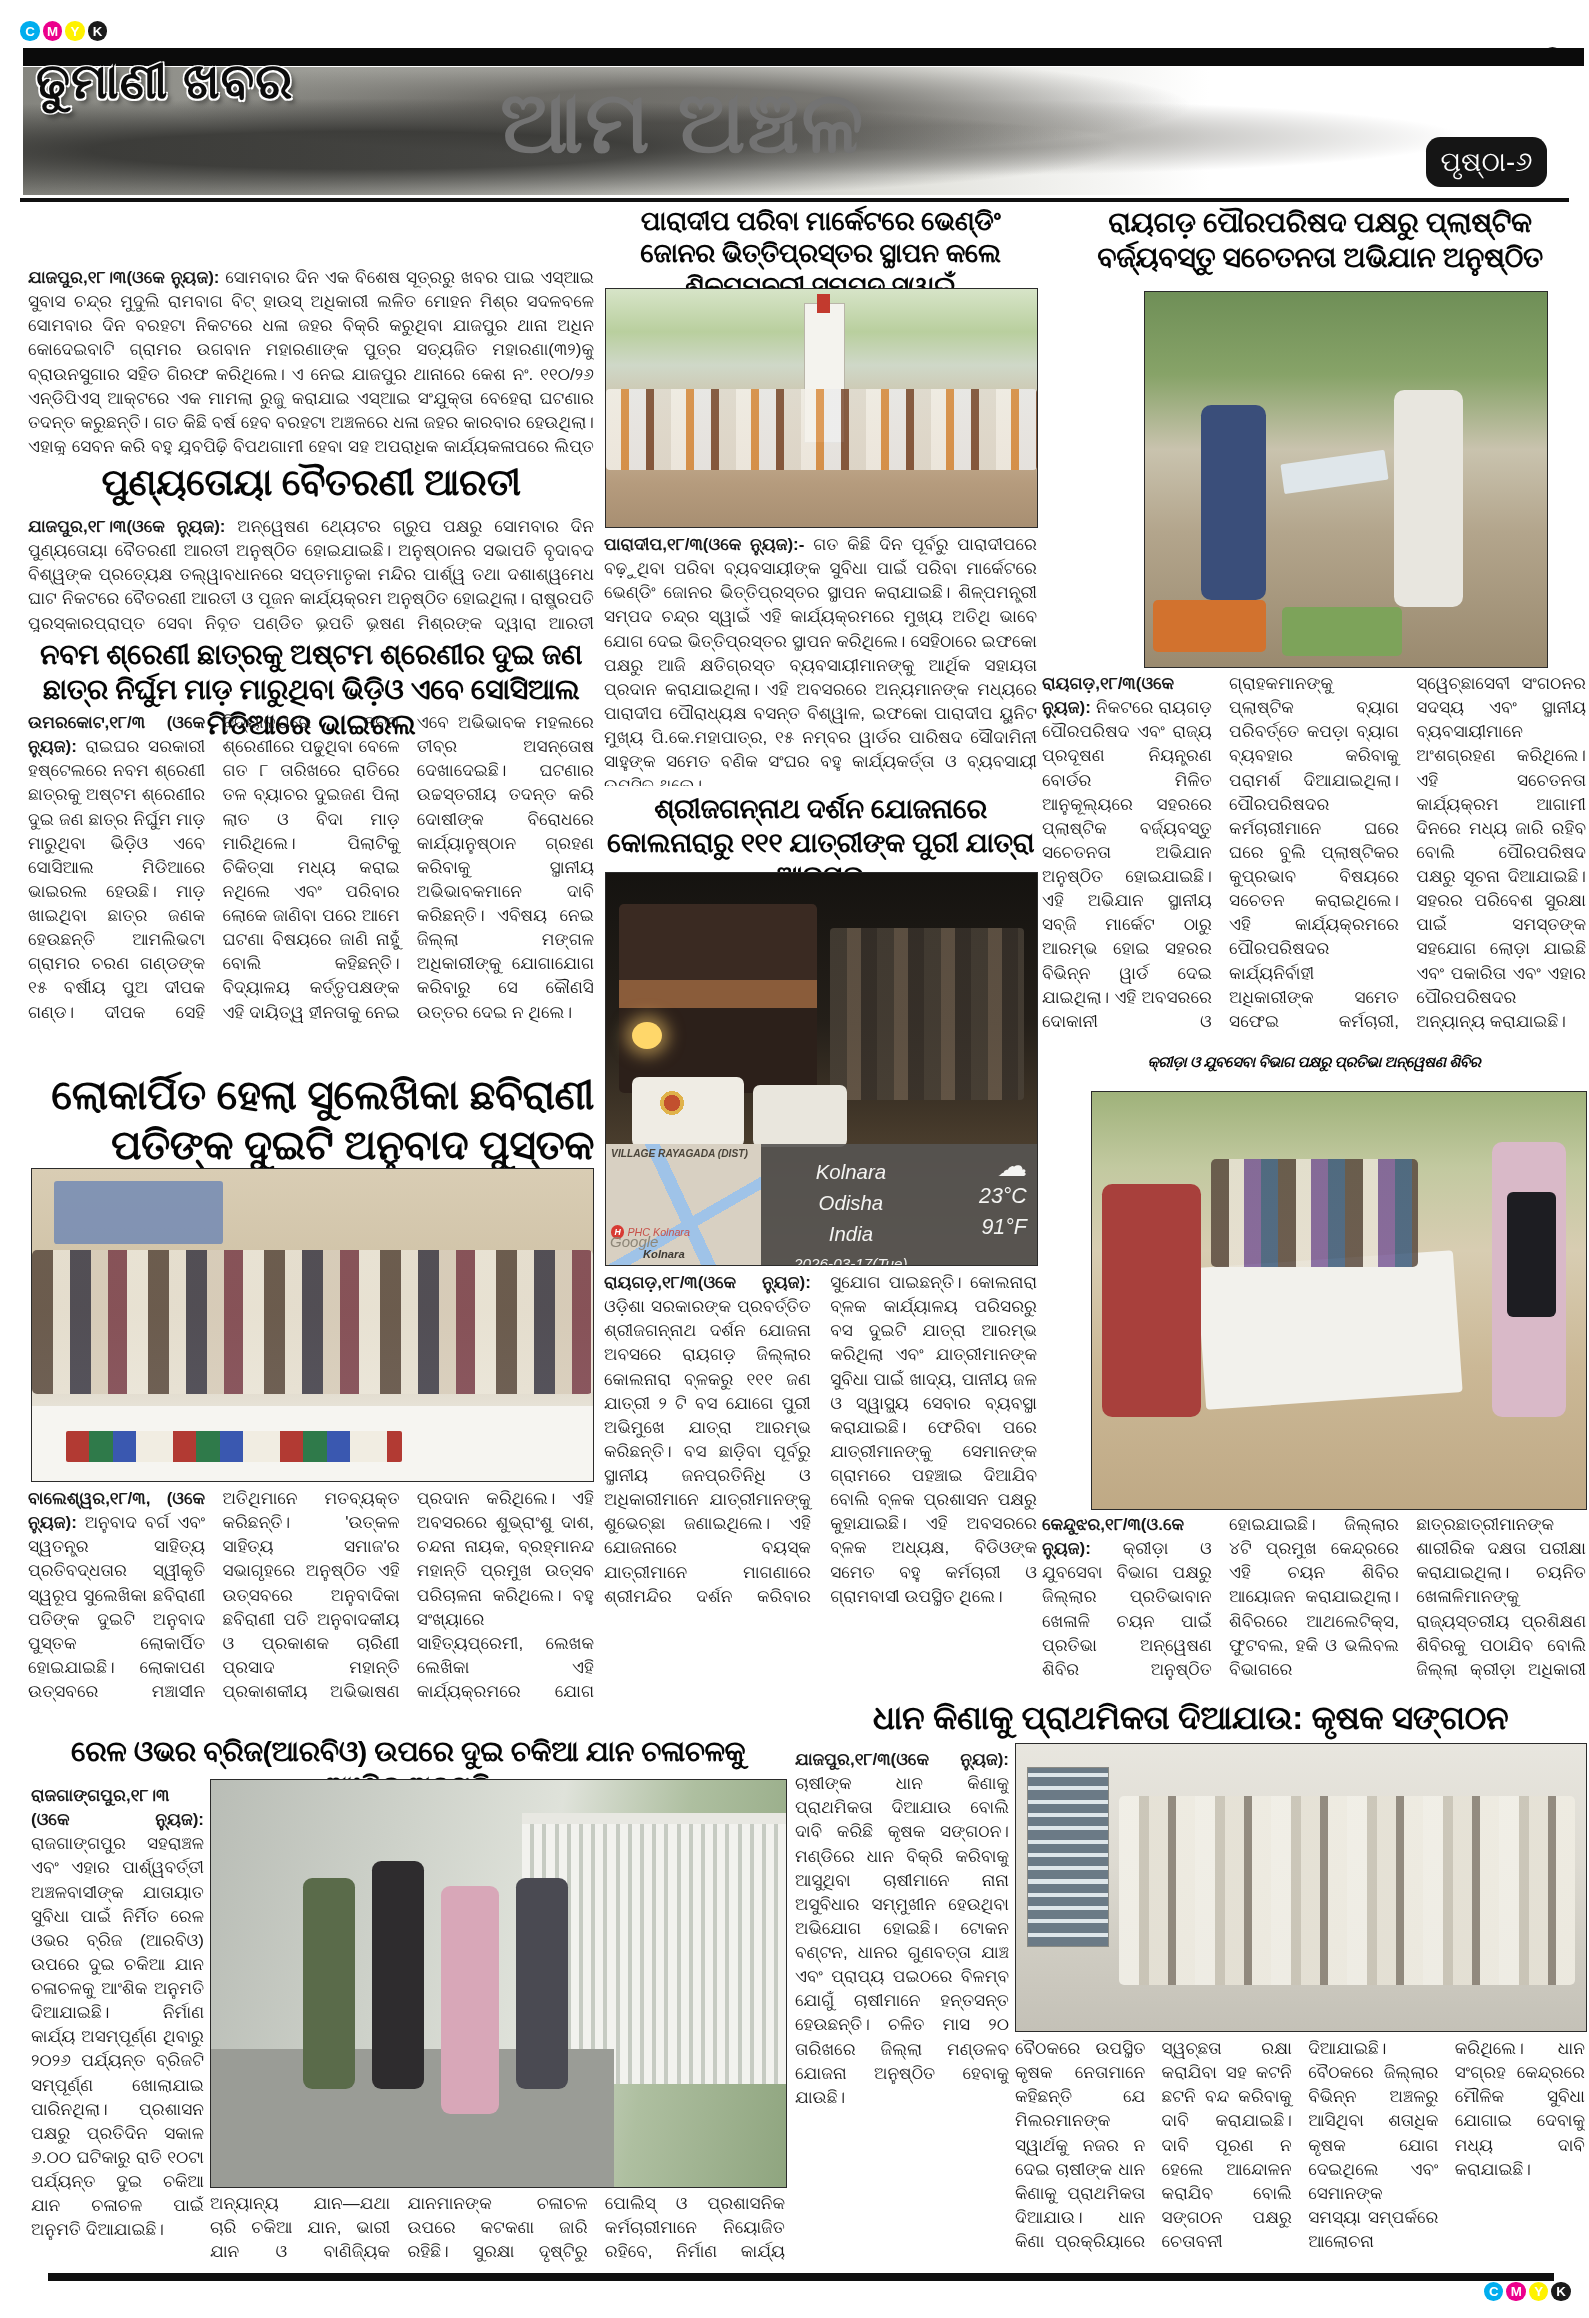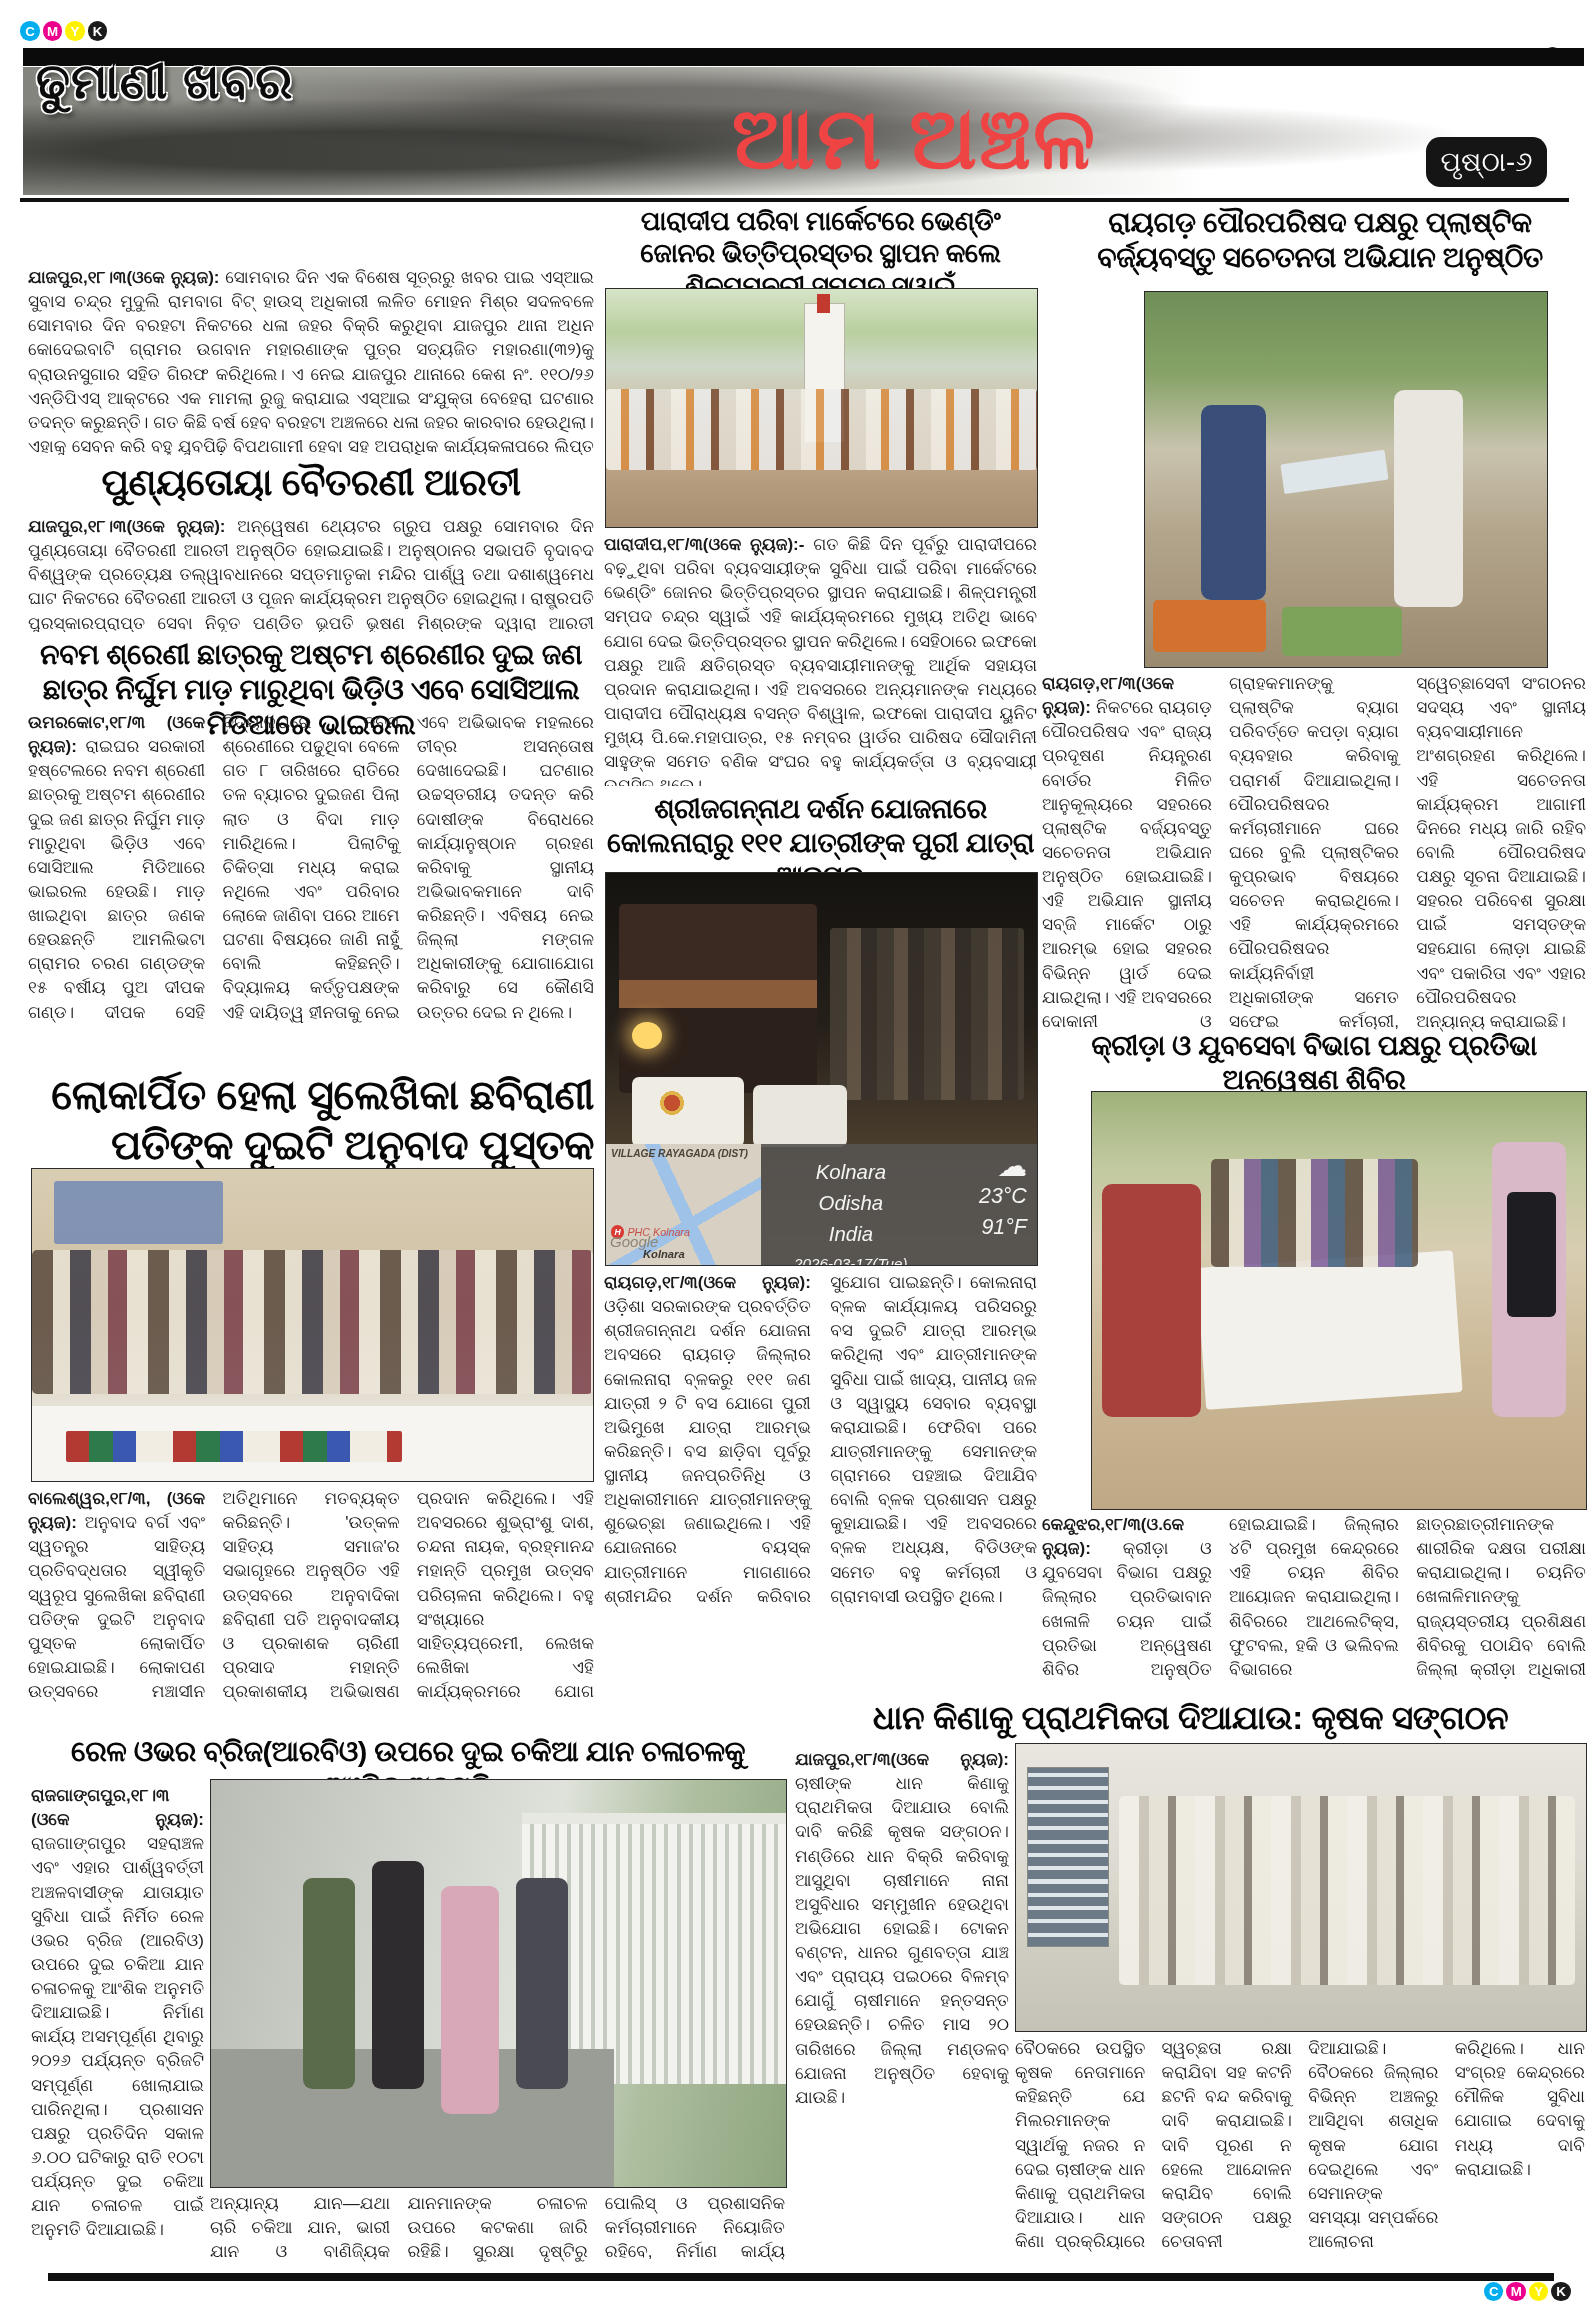--- a/index.html
+++ b/index.html
@@ -26,22 +26,22 @@
      background:
        radial-gradient(ellipse at 22% 65%, rgba(38,38,36,.78) 0 16%, transparent 44%),
        radial-gradient(ellipse at 42% 30%, rgba(66,64,60,.65) 0 14%, transparent 40%),
        radial-gradient(ellipse at 60% 55%, rgba(120,118,112,.5) 0 12%, transparent 38%),
        linear-gradient(90deg,#84847e 0%,#9c9c96 18%,#c4c4be 38%,#e4e4df 58%,#ffffff 76%);}
   .paper-name{position:absolute;left:36px;top:53px;margin:0;font-size:49px;font-weight:800;
      color:#0c0c0c;letter-spacing:1px;
      text-shadow:1.5px 1.5px 0 #fff,-1.5px -1.5px 0 #fff,1.5px -1.5px 0 #fff,-1.5px 1.5px 0 #fff,3.6px 3.6px 5.1px rgba(0,0,0,.55);}
   .date-box{position:absolute;left:20.4px;top:149px;width:484px;height:47px;background:#0d0d0d;
      color:#fdfdfd;font-size:27.5px;display:flex;align-items:center;justify-content:center;border-radius:3.1px;}
-  .section-title{position:absolute;left:500px;top:75px;width:581px;margin:16px;text-align:right;
-     font-size:86px;line-height:1.1;font-weight:800;color:#ef4444;letter-spacing:2px;
+  .section-title{position:absolute;left:500px;top:75px;width:581px;margin:0;text-align:left;
+     font-size:86px;line-height:1.1;font-weight:800;color:#737373;letter-spacing:2px;
      text-shadow:1px 1px 0 #fff inset;}
   .page-no{position:absolute;left:1426px;top:137px;width:121px;height:50px;background:#151515;
      color:#fff;font-size:27.5px;display:flex;align-items:center;justify-content:center;border-radius:14.3px;}
   
   .gps{position:absolute;left:0;right:0;bottom:0;height:121px;background:rgba(86,84,82,.9);
        display:flex;color:#f4f4f2;}
   .gps-map{position:relative;width:36%;height:100%;
      background:linear-gradient(65deg,transparent 45%,#9fc3e8 45% 52%,transparent 52%),
                 linear-gradient(150deg,transparent 58%,#9fc3e8 58% 64%,transparent 64%),
                 #d8d0c2;color:#4a443a;}
@@ -157,21 +157,21 @@
   <h2 class="headline" style="left:1048px;top:205px;width:544px;font-size:28.5px;">ରାୟଗଡ଼ ପୌରପରିଷଦ ପକ୍ଷରୁ ପ୍ଲାଷ୍ଟିକ ବର୍ଜ୍ୟବସ୍ତୁ ସଚେତନତା ଅଭିଯାନ ଅନୁଷ୍ଠିତ</h2>
   <div class="photo" style="left:1144px;top:291px;width:402px;height:375px;background:linear-gradient(180deg,#6f8f57 0%,#87a368 22%,#c9c3ae 42%,#b3a58c 64%,#9a8a6f 100%);">
     <div class="shape" style="left:14%;top:30%;width:16%;height:52%;background:#3a4e7a;border-radius:10.2px;"></div>
     <div class="shape" style="left:62%;top:26%;width:17%;height:58%;background:#e8e6df;border-radius:10.2px;"></div>
     <div class="shape" style="left:34%;top:44%;width:26%;height:8%;background:#dfe6ea;border-radius:2px;transform:rotate(-8deg);"></div>
     <div class="shape" style="left:2%;bottom:4%;width:28%;height:14%;background:#d2722e;border-radius:5.1px;"></div>
     <div class="shape" style="left:34%;bottom:3%;width:30%;height:13%;background:#7da35a;border-radius:5.1px;"></div>
   </div>
   <p class="bodytext cols3" style="left:1042px;top:672px;width:544px;height:371px;"><span class="dateline">ରାୟଗଡ଼,୧୮/୩(ଓକେ ନ୍ୟୁଜ):</span> <span>ନିକଟରେ ରାୟଗଡ଼ ପୌରପରିଷଦ ଏବଂ ରାଜ୍ୟ ପ୍ରଦୂଷଣ ନିୟନ୍ତ୍ରଣ ବୋର୍ଡର ମିଳିତ ଆନୁକୂଲ୍ୟରେ ସହରରେ ପ୍ଲାଷ୍ଟିକ ବର୍ଜ୍ୟବସ୍ତୁ ସଚେତନତା ଅଭିଯାନ ଅନୁଷ୍ଠିତ ହୋଇଯାଇଛି। ଏହି ଅଭିଯାନ ସ୍ଥାନୀୟ ସବ୍ଜି ମାର୍କେଟ ଠାରୁ ଆରମ୍ଭ ହୋଇ ସହରର ବିଭିନ୍ନ ୱାର୍ଡ ଦେଇ ଯାଇଥିଲା। ଏହି ଅବସରରେ ଦୋକାନୀ ଓ ଗ୍ରାହକମାନଙ୍କୁ ପ୍ଲାଷ୍ଟିକ ବ୍ୟାଗ ପରିବର୍ତ୍ତେ କପଡ଼ା ବ୍ୟାଗ ବ୍ୟବହାର କରିବାକୁ ପରାମର୍ଶ ଦିଆଯାଇଥିଲା। ପୌରପରିଷଦର କର୍ମଚାରୀମାନେ ଘରେ ଘରେ ବୁଲି ପ୍ଲାଷ୍ଟିକର କୁପ୍ରଭାବ ବିଷୟରେ ସଚେତନ କରାଇଥିଲେ। ଏହି କାର୍ଯ୍ୟକ୍ରମରେ ପୌରପରିଷଦର କାର୍ଯ୍ୟନିର୍ବାହୀ ଅଧିକାରୀଙ୍କ ସମେତ ସଫେଇ କର୍ମଚାରୀ, ସ୍ୱେଚ୍ଛାସେବୀ ସଂଗଠନର ସଦସ୍ୟ ଏବଂ ସ୍ଥାନୀୟ ବ୍ୟବସାୟୀମାନେ ଅଂଶଗ୍ରହଣ କରିଥିଲେ। ଏହି ସଚେତନତା କାର୍ଯ୍ୟକ୍ରମ ଆଗାମୀ ଦିନରେ ମଧ୍ୟ ଜାରି ରହିବ ବୋଲି ପୌରପରିଷଦ ପକ୍ଷରୁ ସୂଚନା ଦିଆଯାଇଛି। ସହରର ପରିବେଶ ସୁରକ୍ଷା ପାଇଁ ସମସ୍ତଙ୍କ ସହଯୋଗ ଲୋଡ଼ା ଯାଇଛି ଏବଂ ପକାରିତା ଏବଂ ଏହାର ପୌରପରିଷଦର ଅନ୍ୟାନ୍ୟ କରାଯାଇଛି।</span></p>
 
-  <h2 class="headline" style="left:1042px;top:1029px;width:544px;font-size:28px;">କ୍ରୀଡ଼ା ଓ ଯୁବସେବା ବିଭାଗ ପକ୍ଷରୁ ପ୍ରତିଭା ଅନ୍ୱେଷଣ ଶିବିର</h2>
+  <h2 class="headline" style="left:1042px;top:1053px;width:544px;font-size:15px;font-style:italic;">କ୍ରୀଡ଼ା ଓ ଯୁବସେବା ବିଭାଗ ପକ୍ଷରୁ ପ୍ରତିଭା ଅନ୍ୱେଷଣ ଶିବିର</h2>
   <div class="photo" style="left:1091px;top:1091px;width:494px;height:417px;background:linear-gradient(180deg,#9fb27a 0%,#c2c9a0 18%,#d8cdb2 38%,#cbb896 66%,#bfa985 100%);">
     <div class="shape" style="left:22%;top:40%;width:52%;height:34%;background:#f2f1ec;border-radius:4.1px;transform:rotate(-4deg);"></div>
     <div class="shape" style="left:2%;top:22%;width:20%;height:56%;background:#a8403c;border-radius:10.2px;"></div>
     <div class="shape" style="left:24%;top:16%;width:42%;height:26%;background:repeating-linear-gradient(90deg,#5a4a3e 0 18.3px,#e8e2d4 18.3px 33px,#7a5a96 33px 50px,#3c5a7a 50px 67px);opacity:.85;border-radius:5.1px;"></div>
     <div class="shape" style="right:4%;top:12%;width:15%;height:66%;background:#d9b9c8;border-radius:10.2px;"></div>
     <div class="shape" style="right:6%;top:24%;width:10%;height:30%;background:#1d1d22;border-radius:6.1px;"></div>
   </div>
   <p class="bodytext cols3" style="left:1042px;top:1513px;width:544px;height:183px;"><span class="dateline">କେନ୍ଦୁଝର,୧୮/୩(ଓ.କେ ନ୍ୟୁଜ):</span> <span>କ୍ରୀଡ଼ା ଓ ଯୁବସେବା ବିଭାଗ ପକ୍ଷରୁ ଜିଲ୍ଲାର ପ୍ରତିଭାବାନ ଖେଳାଳି ଚୟନ ପାଇଁ ପ୍ରତିଭା ଅନ୍ୱେଷଣ ଶିବିର ଅନୁଷ୍ଠିତ ହୋଇଯାଇଛି। ଜିଲ୍ଲାର ୪ଟି ପ୍ରମୁଖ କେନ୍ଦ୍ରରେ ଏହି ଚୟନ ଶିବିର ଆୟୋଜନ କରାଯାଇଥିଲା। ଶିବିରରେ ଆଥଲେଟିକ୍ସ, ଫୁଟବଲ, ହକି ଓ ଭଲିବଲ ବିଭାଗରେ ଛାତ୍ରଛାତ୍ରୀମାନଙ୍କ ଶାରୀରିକ ଦକ୍ଷତା ପରୀକ୍ଷା କରାଯାଇଥିଲା। ଚୟନିତ ଖେଳାଳିମାନଙ୍କୁ ରାଜ୍ୟସ୍ତରୀୟ ପ୍ରଶିକ୍ଷଣ ଶିବିରକୁ ପଠାଯିବ ବୋଲି ଜିଲ୍ଲା କ୍ରୀଡ଼ା ଅଧିକାରୀ ସୂଚନା ଦେଇଛନ୍ତି। କାର୍ଯ୍ୟକ୍ରମ ସଂଚାଳନ-୨୦୨୬ ଅଭିଯାନ ଅନ୍ତର୍ଗତ ଏହି ଶିବିରରେ ଶତାଧିକ ଛାତ୍ରଛାତ୍ରୀ ଅଂଶଗ୍ରହଣ କରିଥିଲେ। ପିଲାମାନେ ବେଶ୍ ଉତ୍ସାହର ସହ ଅଂଶଗ୍ରହଣ କରିଥିବାରୁ ଆଗାମୀ ଦିନରେ ଅଧିକ ଶିବିର ଆୟୋଜନ କରାଯିବ ବୋଲି ଜିଲ୍ଲା କ୍ରୀଡ଼ା ଅଧିକାରୀ ମଲ୍ଲିକ ଆଶା ପ୍ରକାଶ କରିଛନ୍ତି।</span></p>
 
   <h2 class="headline" style="left:795px;top:1698px;width:791px;font-size:33px;">ଧାନ କିଣାକୁ ପ୍ରାଥମିକତା ଦିଆଯାଉ: କୃଷକ ସଙ୍ଗଠନ</h2>

